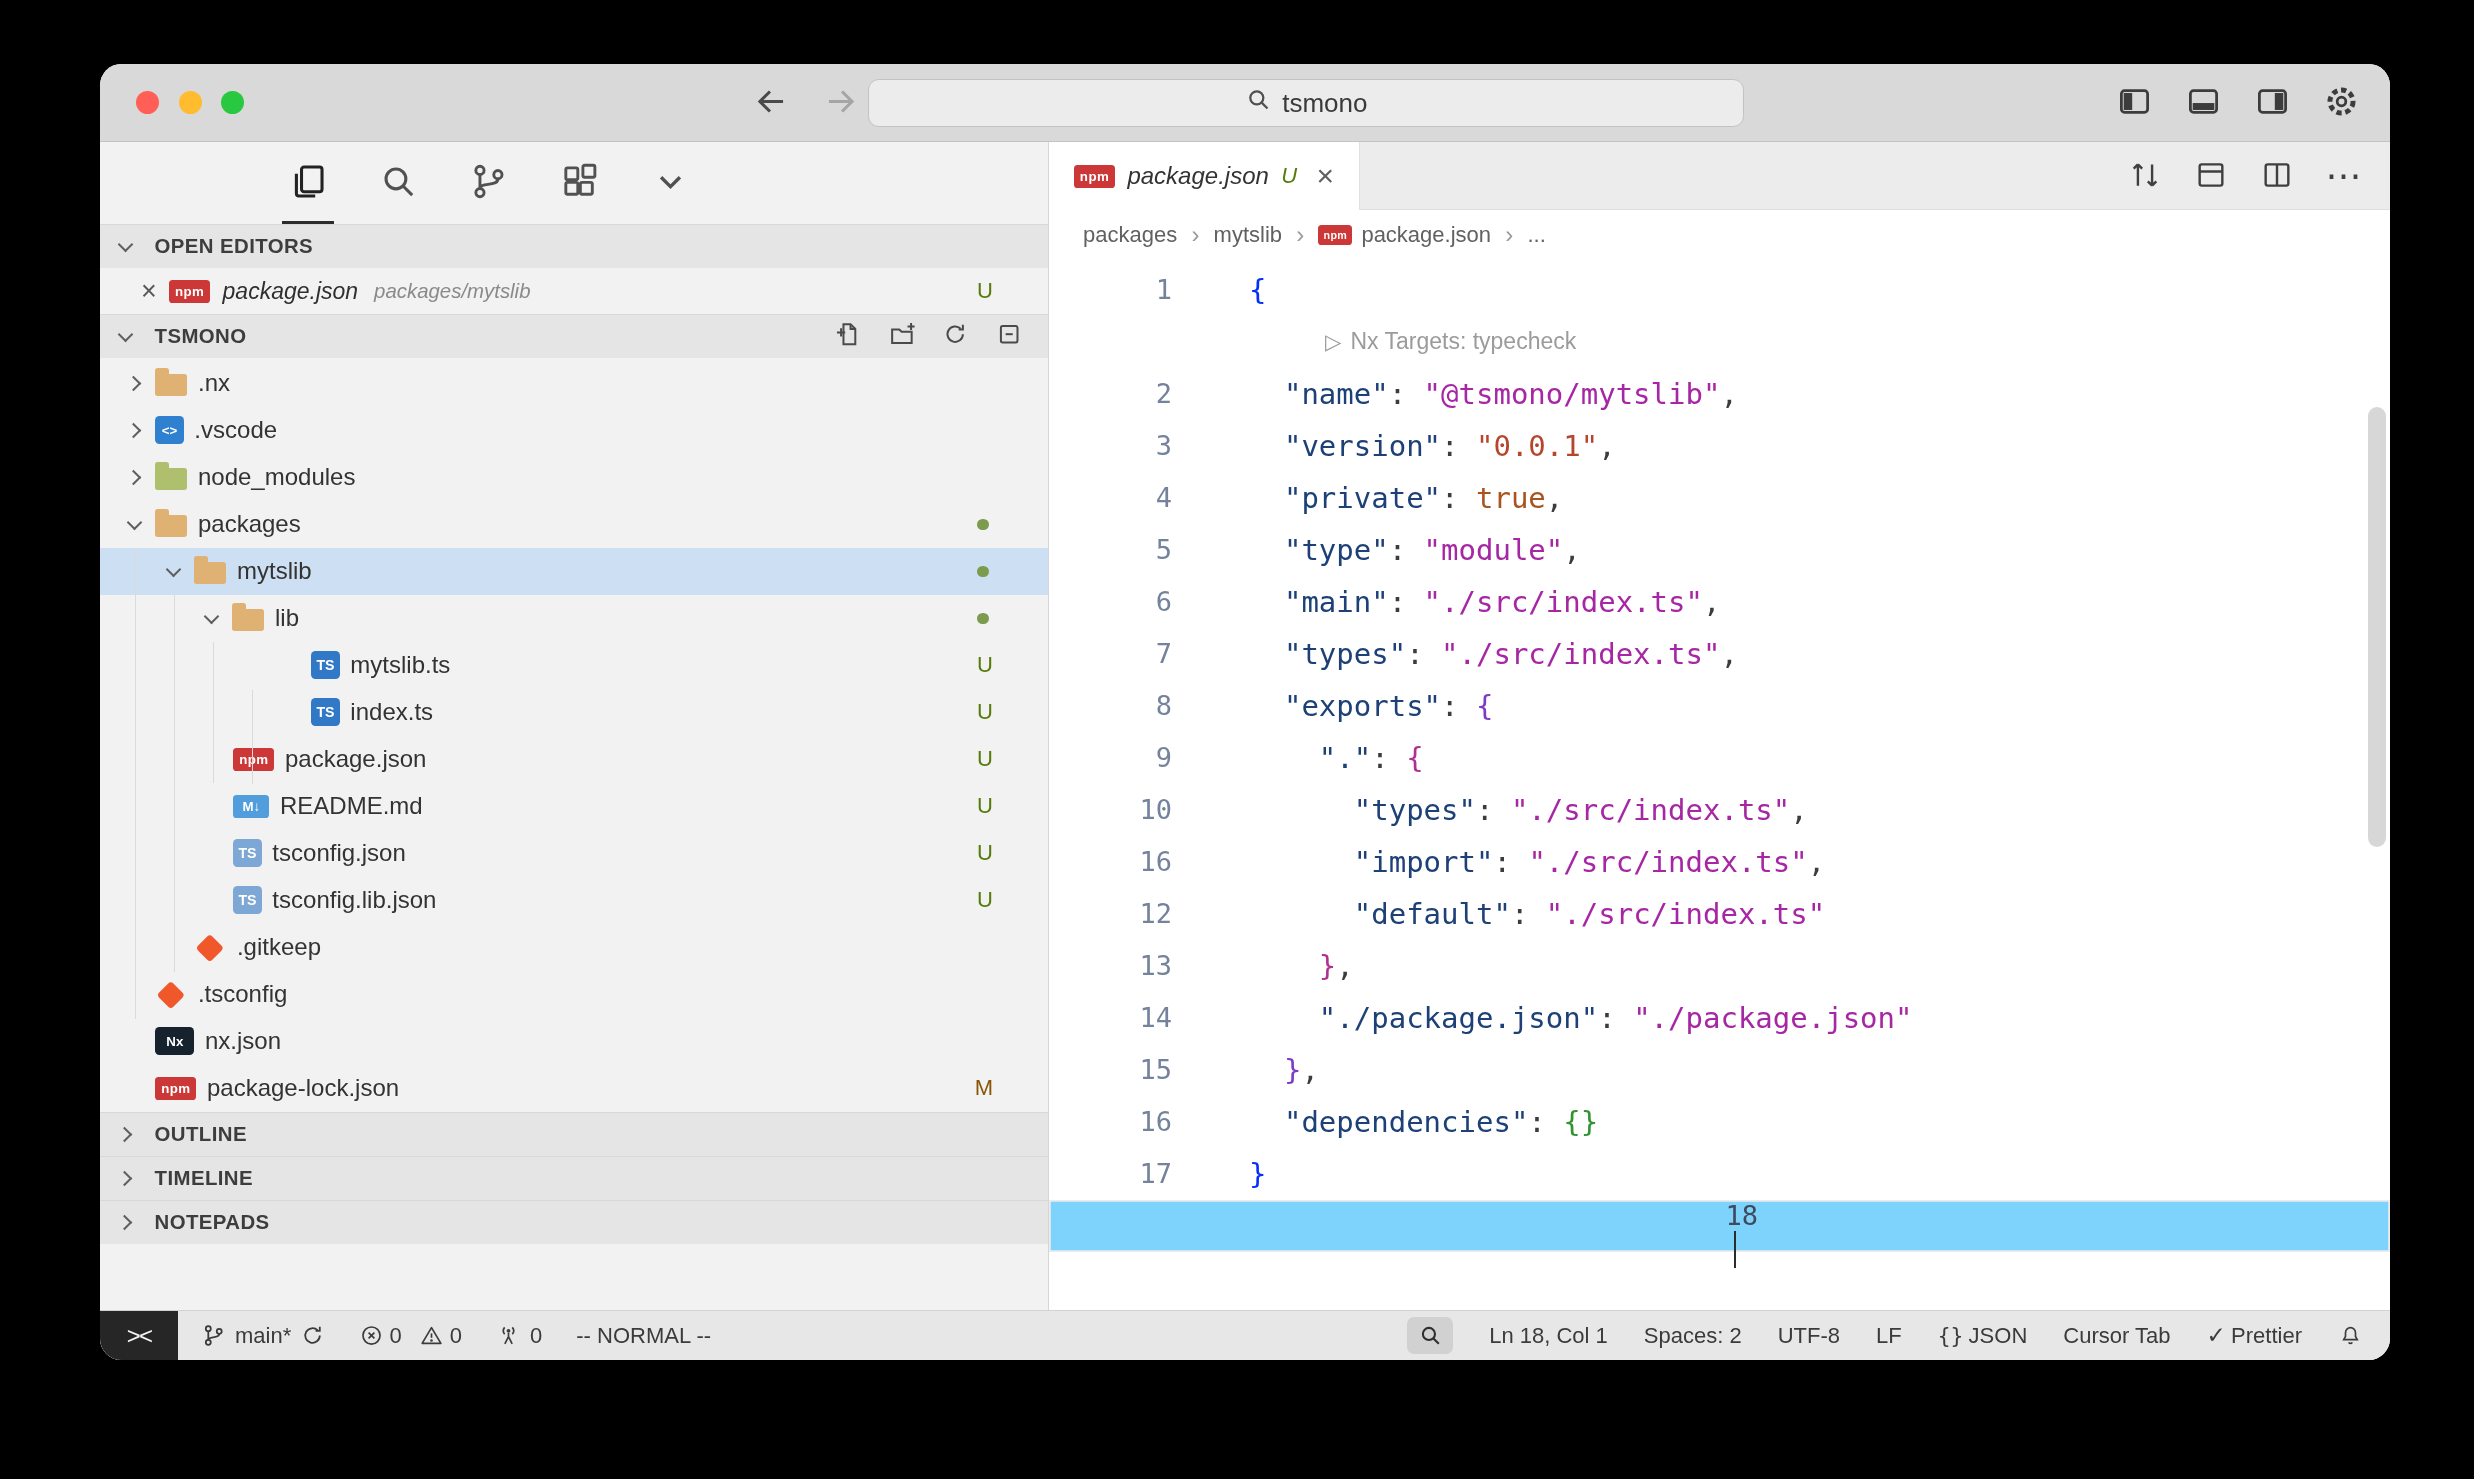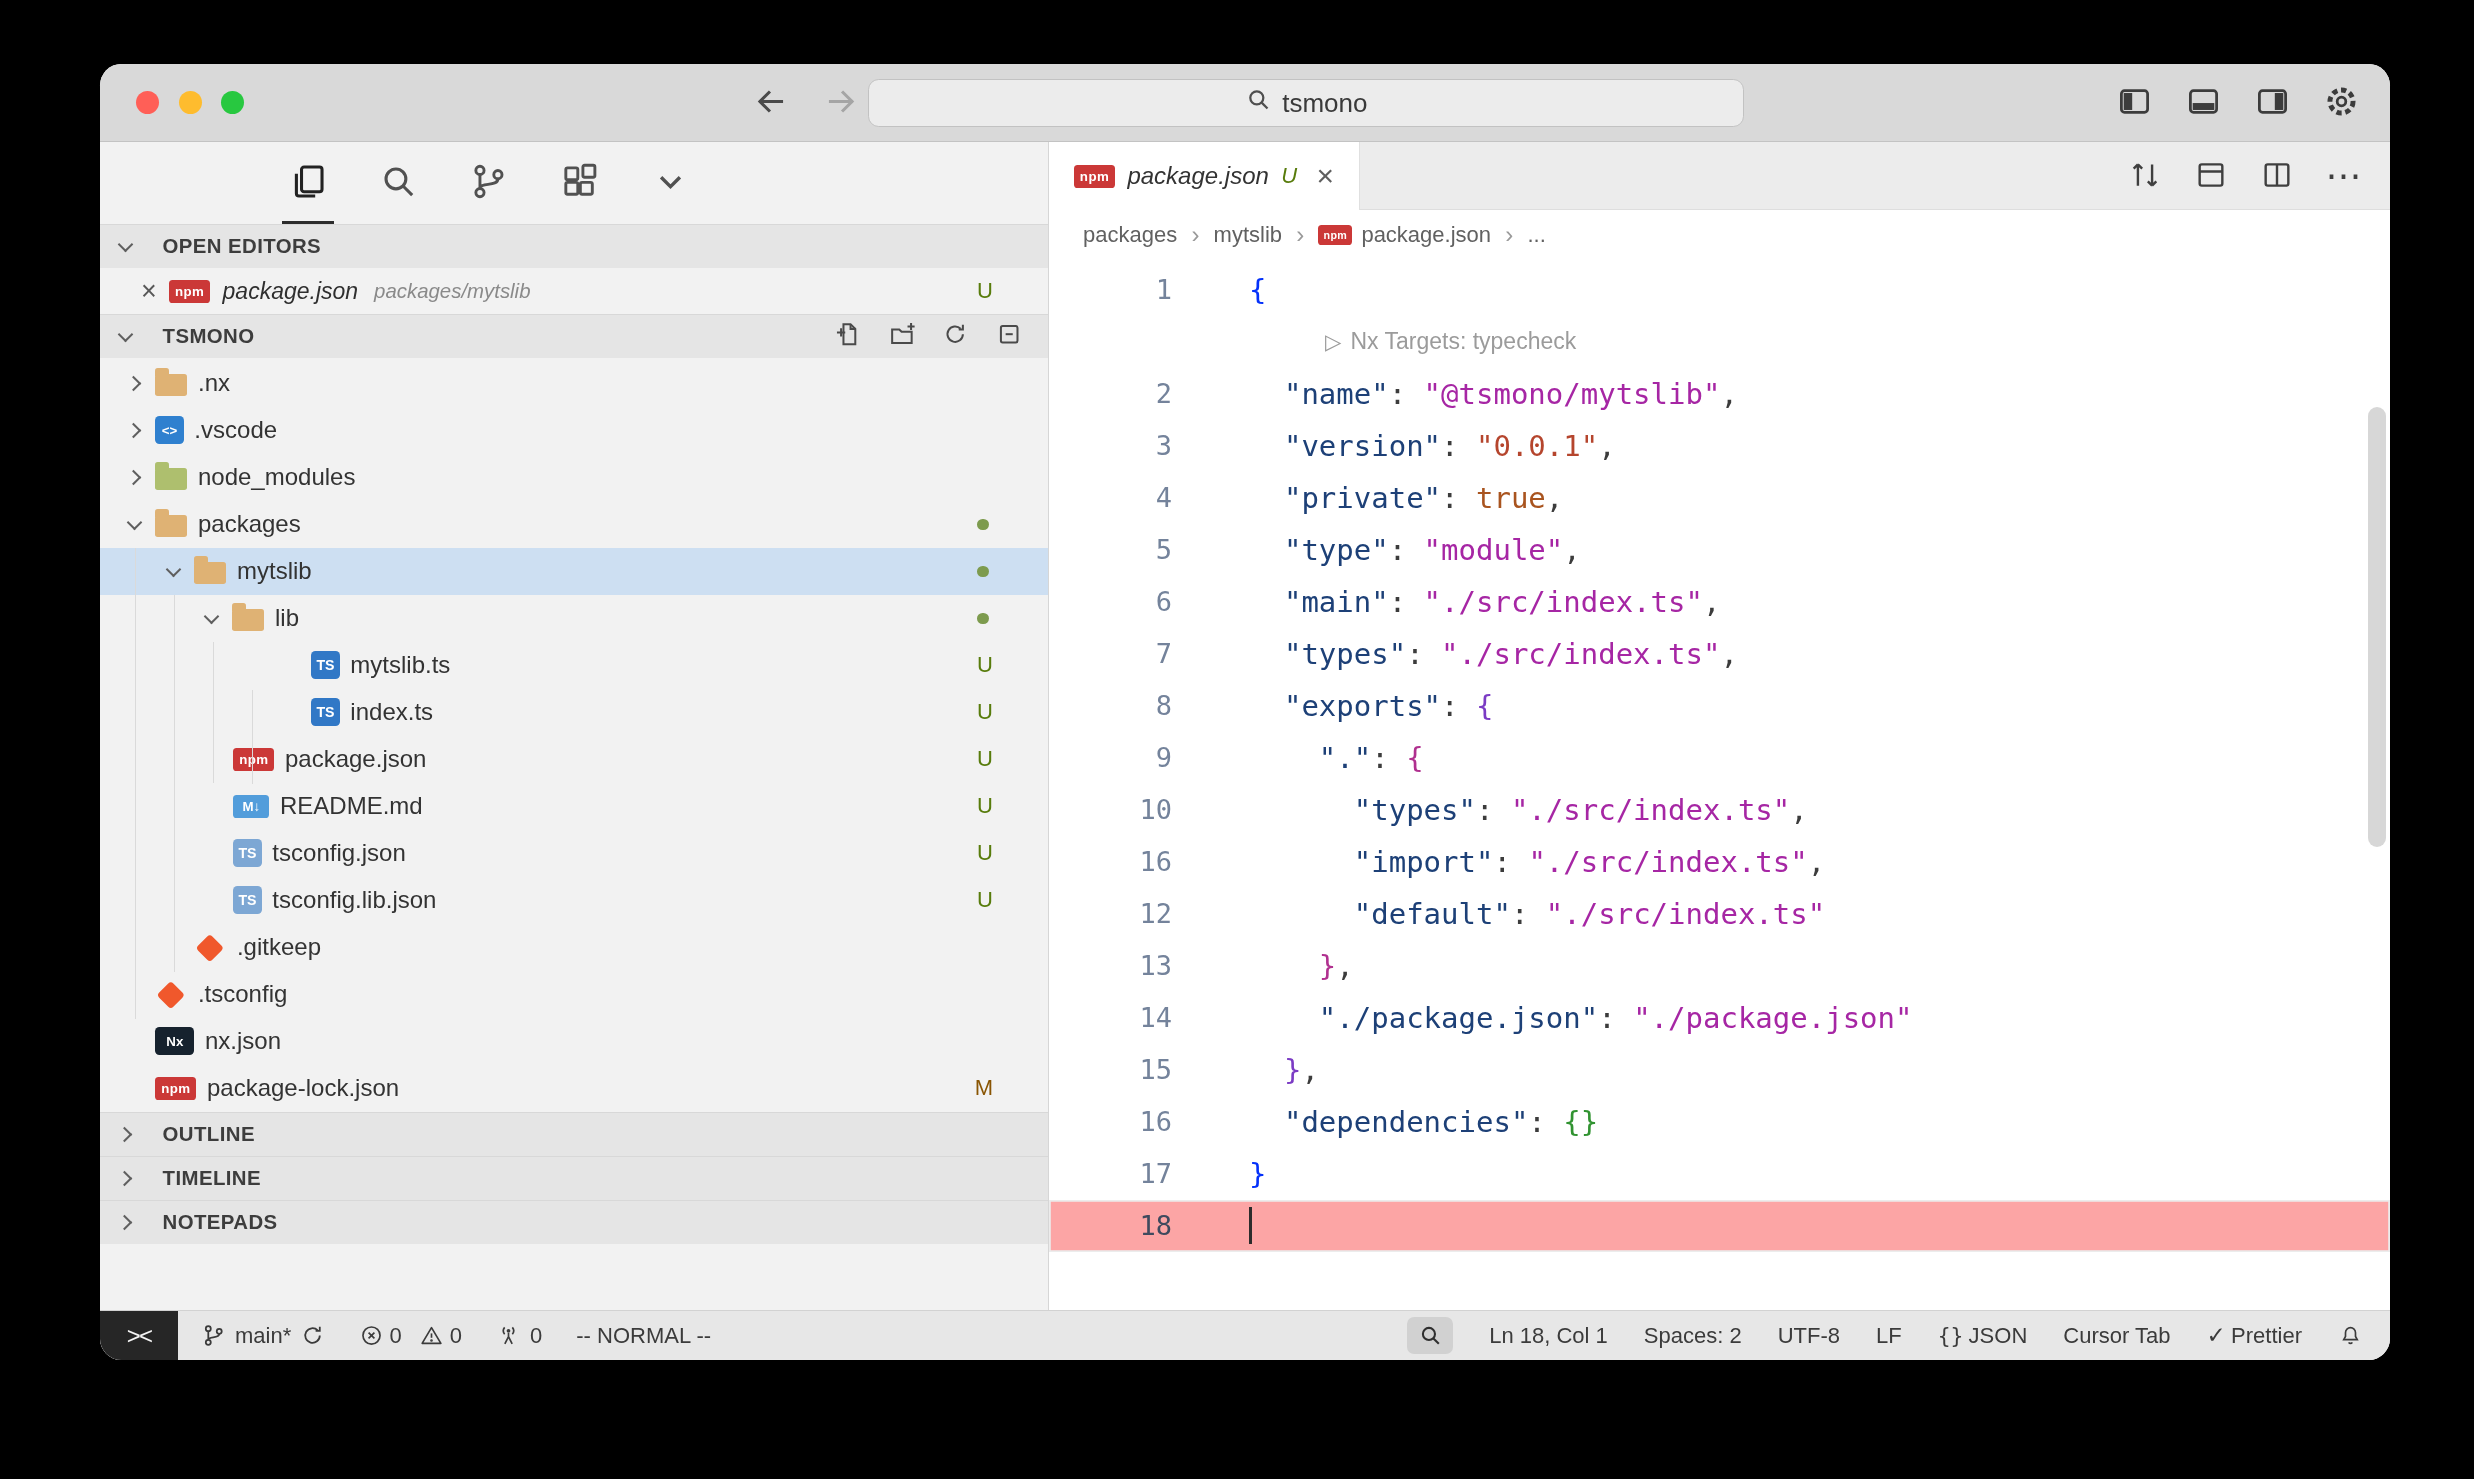--- a/index.html
+++ b/index.html
@@ -33,21 +33,21 @@
   
   .sidebar { width: 949px; flex: 0 0 auto; background: #f2f2f2; border-right: 0.9px solid #d6d6d6;
     display: flex; flex-direction: column; min-height: 0; }
   .activity { height: 82px; display: flex; align-items: stretch; gap: 39px; padding-left: 182px;
     color: #515151; flex: 0 0 auto; }
   .act-item { display: flex; align-items: center; border-bottom: 3.6px solid transparent; padding: 0 5.3px; }
   .act-item.active { border-bottom-color: #2c2c2c; color: #222; }
   .act-item svg { width: 41px; height: 41px; }
 
   .sec-header { height: 44px; background: #e5e5e5; border-top: 0.9px solid #d8d8d8;
-    display: flex; align-items: center; gap: 27px; padding-left: 16px;
+    display: flex; align-items: center; gap: 19px; padding-left: 16px;
     font-size: 20.4px; font-weight: bold; color: #3d3d3d; flex: 0 0 auto; letter-spacing: 0.4px; }
   .sec-actions { margin-left: auto; display: flex; gap: 25px; padding-right: 25px; color: #4a4a4a; }
   .sec-actions svg { width: 28.4px; height: 28.4px; }
 
   .chev { width: 19.6px; height: 19.6px; display: inline-flex; align-items: center; justify-content: center; flex: 0 0 auto; }
   .chev::before { content: ""; width: 9px; height: 9px; border-right: 2.2px solid #5f5f5f;
     border-bottom: 2.2px solid #5f5f5f; display: block; }
   .chev.open::before { transform: rotate(45deg); margin-top: -4.4px; }
   .chev.closed::before { transform: rotate(-45deg); margin-left: -3.6px; }
   .chev.none::before { display: none; }
@@ -99,21 +99,21 @@
 
   .breadcrumbs { height: 50px; display: flex; align-items: center; gap: 14.2px; padding-left: 34px;
     font-size: 22px; color: #616161; flex: 0 0 auto; background: #fff; }
   .bsep { color: #9a9a9a; font-size: 24px; }
   .bitem { display: inline-flex; align-items: center; gap: 9px; }
   .bitem .fi-npm { width: 34px; height: 19.6px; font-size: 10.7px; }
 
   .code { flex: 1; position: relative; padding-top: 3.6px; font-family: "DejaVu Sans Mono", monospace;
     overflow: hidden; min-height: 0; }
   .crow { display: flex; height: 52px; align-items: center; }
-  .crow.cur { background: #fca5a5; box-shadow: inset 0 0 0 1.8px #ececec; }
+  .crow.cur { background: #7dd3fc; box-shadow: inset 0 0 0 1.8px #ececec; flex-direction: column; }
   .gut { width: 169px; padding-right: 46px; text-align: right; font-size: 27px; color: #74839b; flex: 0 0 auto; }
   .gut.cur { color: #3f4a5e; }
   .ccontent { font-size: 29px; white-space: pre; padding-left: 31px; }
   .lens { font-family: "Liberation Sans", sans-serif; font-size: 23px; color: #9b9b9b; padding-left: 107px; white-space: pre; }
   .lens-play { font-size: 21.3px; margin-right: 9px; }
   .caret { display: inline-block; width: 2.7px; height: 37px; background: #2c2c2c; vertical-align: middle; }
   .tk-key { color: #1d4077; } .tk-str { color: #a626a4; } .tk-num { color: #b5452d; }
   .tk-bool { color: #a9541f; } .tk-pun { color: #3c3c3c; }
   .tk-br1 { color: #0431fa; } .tk-br2 { color: #7b3bc4; } .tk-br3 { color: #b0308f; } .tk-brg { color: #319331; }
   .scroll-thumb { position: absolute; right: 3.6px; top: 147px; width: 18px; height: 440px;

